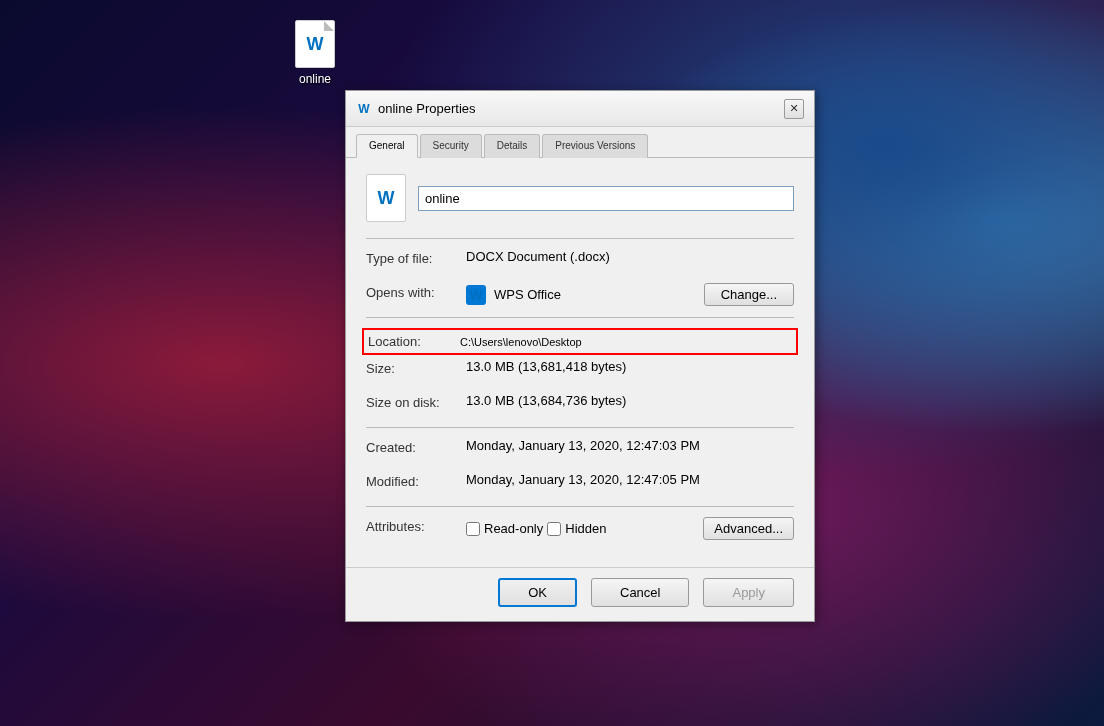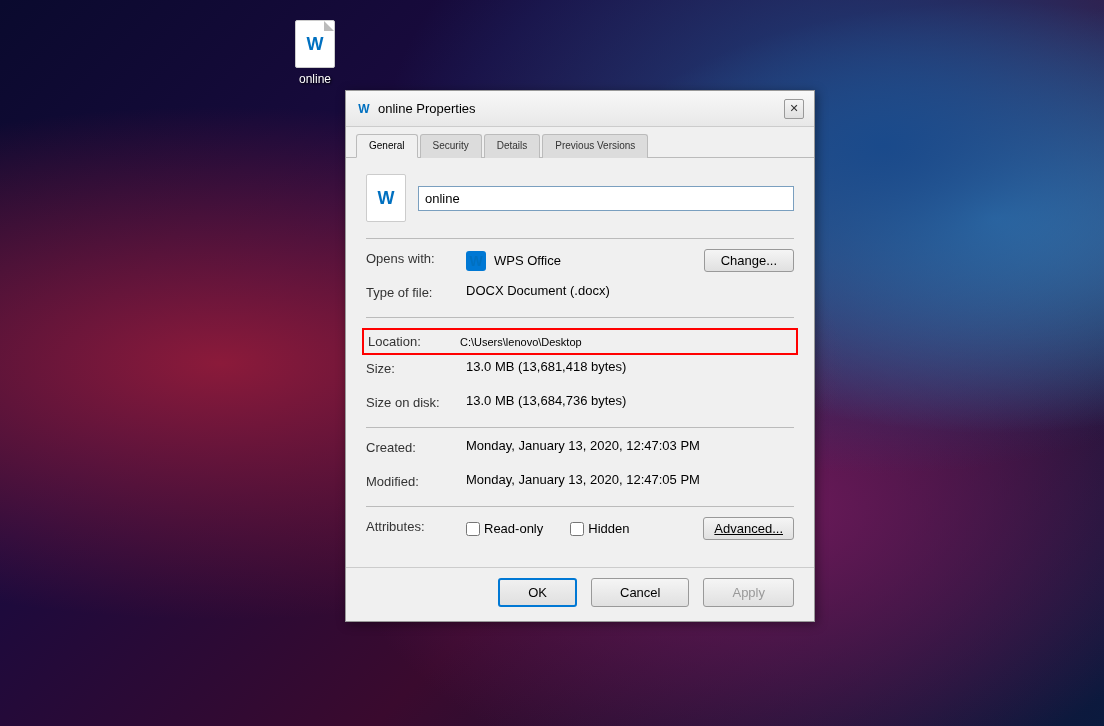--- a/index.html
+++ b/index.html
@@ -261,21 +261,21 @@
     }
 
     .location-value {
       color: #000;
       font-size: 11px;
     }
 
     .attributes-row {
       display: flex;
       align-items: center;
-      gap: 27px;
+      gap: 4px;
       flex: 1;
     }
 
     .checkbox-item {
       display: flex;
       align-items: center;
       gap: 4px;
     }
 
     .checkbox-item input[type="checkbox"] {
@@ -284,21 +284,20 @@
     }
 
     .advanced-btn {
       margin-left: auto;
       padding: 3px 10px;
       background: linear-gradient(to bottom, #f5f5f5, #e0e0e0);
       border: 1px solid #999;
       border-radius: 3px;
       cursor: pointer;
       font-size: 13px;
-      text-decoration: underline;
     }
 
     
     .dialog-footer {
       display: flex;
       justify-content: flex-end;
       gap: 14px;
       padding: 10px 20px 14px;
       background: #f0f0f0;
       border-top: 1px solid #ccc;
@@ -371,35 +370,35 @@
   <div class="dialog-content">
 
     <div class="file-header">
       <div class="file-icon">
         <span class="w-letter">W</span>
       </div>
       <input class="file-name-input" type="text" value="online" style="">
     </div>
 
     <hr class="separator">
+
+    <div class="property-row">
+      <span class="property-label">Type of file:</span>
+      <span class="property-value">DOCX Document (.docx)</span>
+    </div>
 
     <div class="property-row">
       <span class="property-label">Opens with:</span>
       <div class="opens-with-row">
         <div class="wps-icon">
           <span class="wps-blue">W</span>
         </div>
         <span class="property-value">WPS Office</span>
         <button class="change-btn">Change...</button>
       </div>
-    </div>
-
-    <div class="property-row">
-      <span class="property-label">Type of file:</span>
-      <span class="property-value">DOCX Document (.docx)</span>
     </div>
 
     <hr class="separator">
 
     <div class="location-row">
       <span class="location-label">Location:</span>
       <span class="location-value">C:\Users\lenovo\Desktop</span>
     </div>
 
     <div class="property-row">

